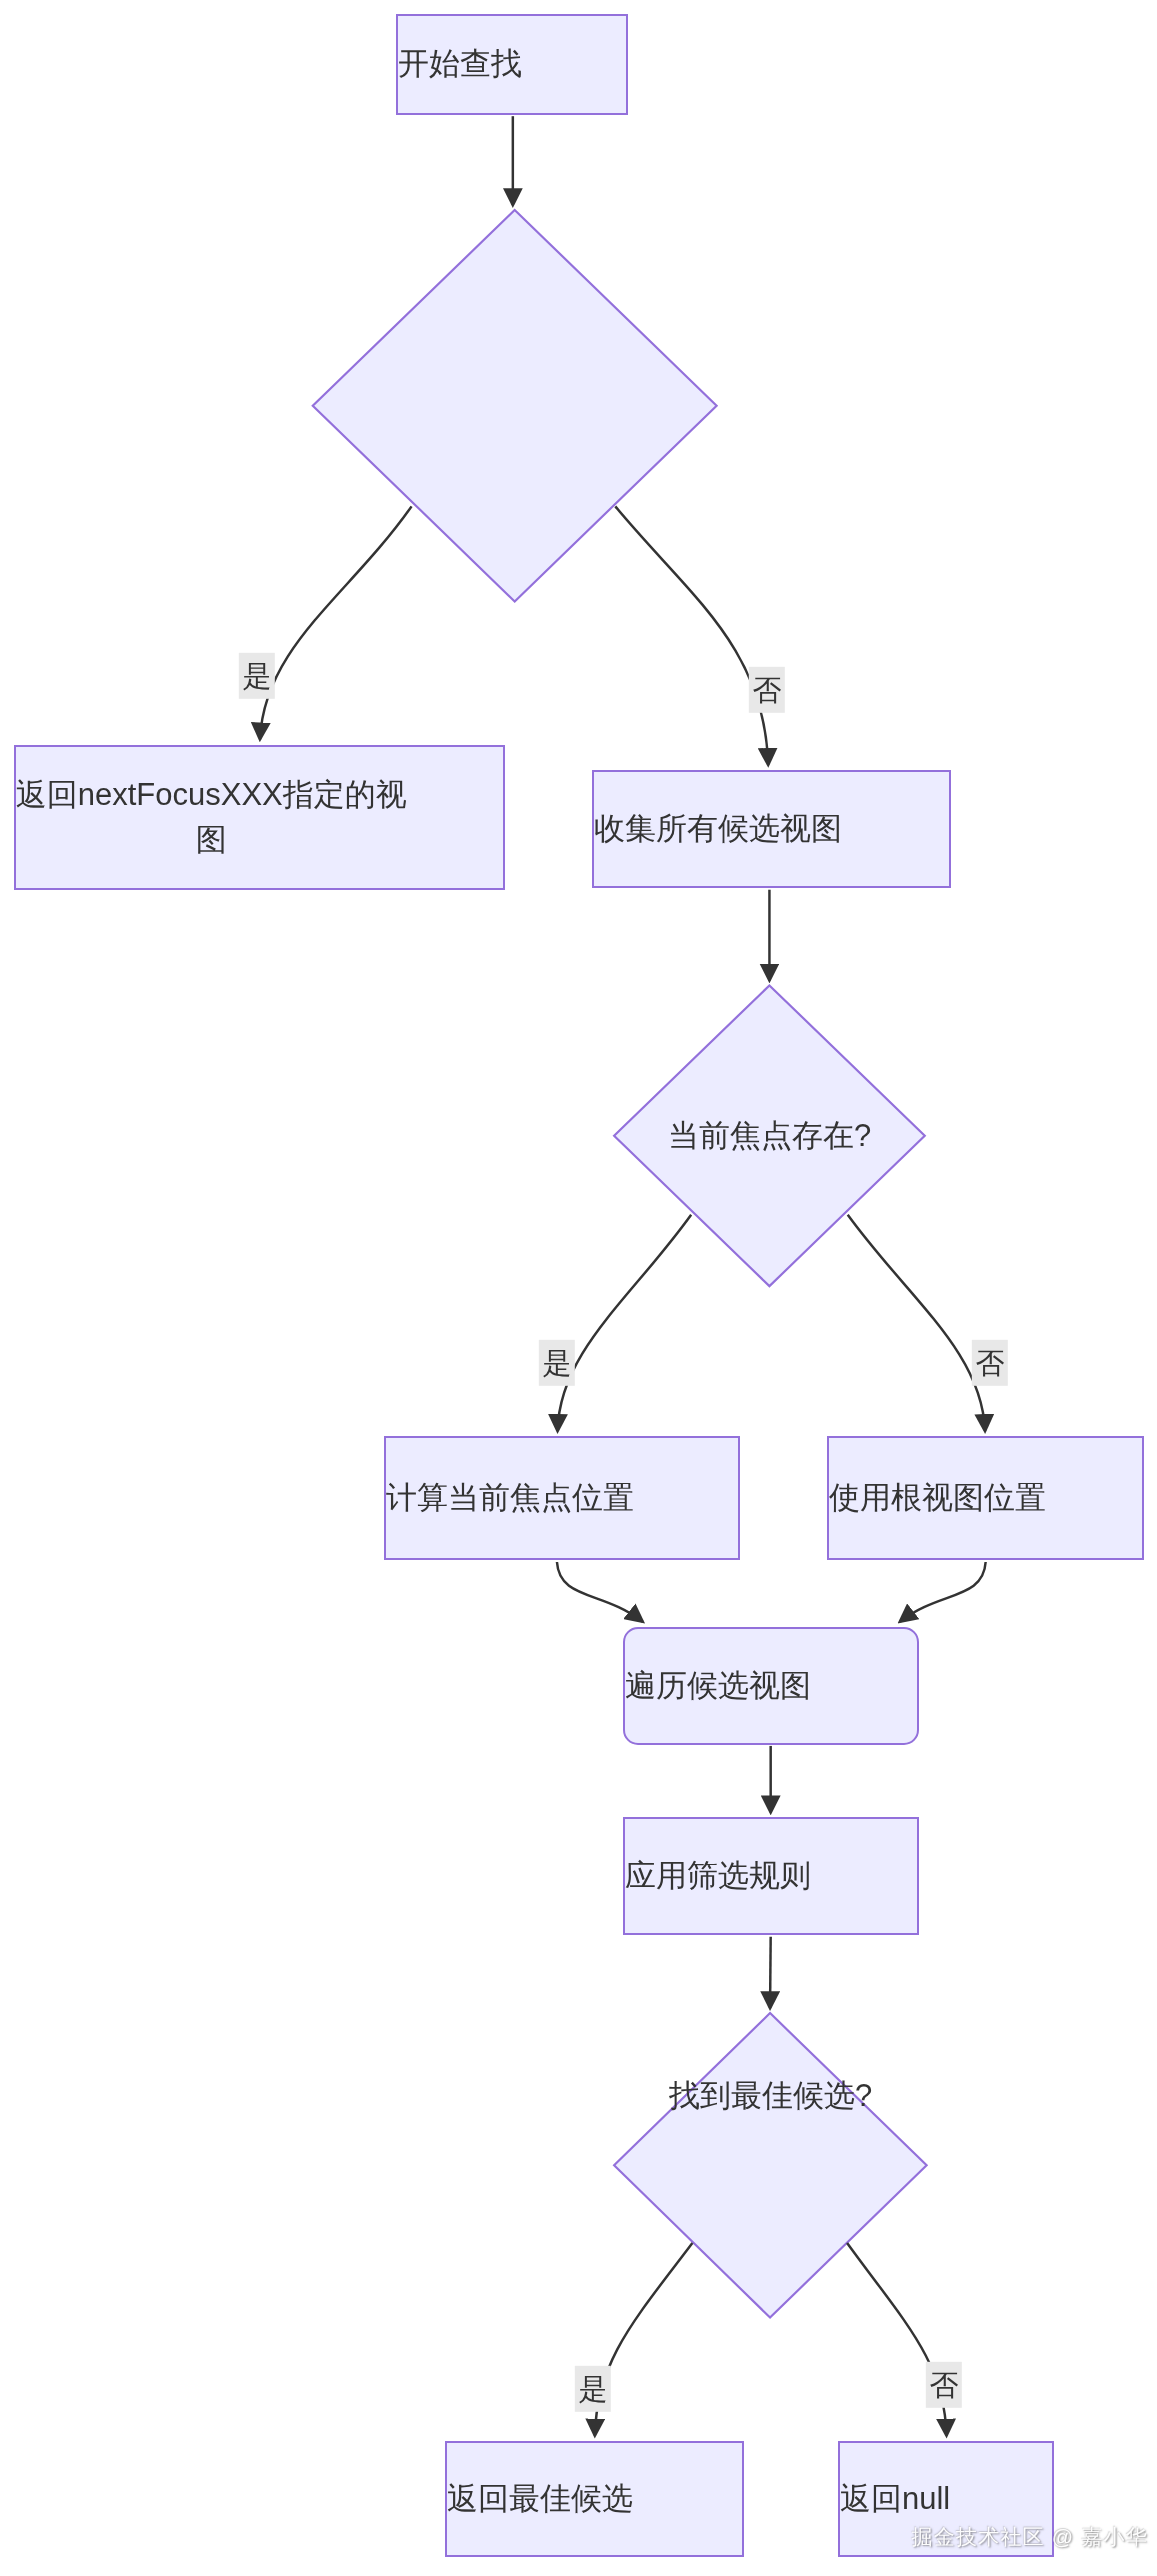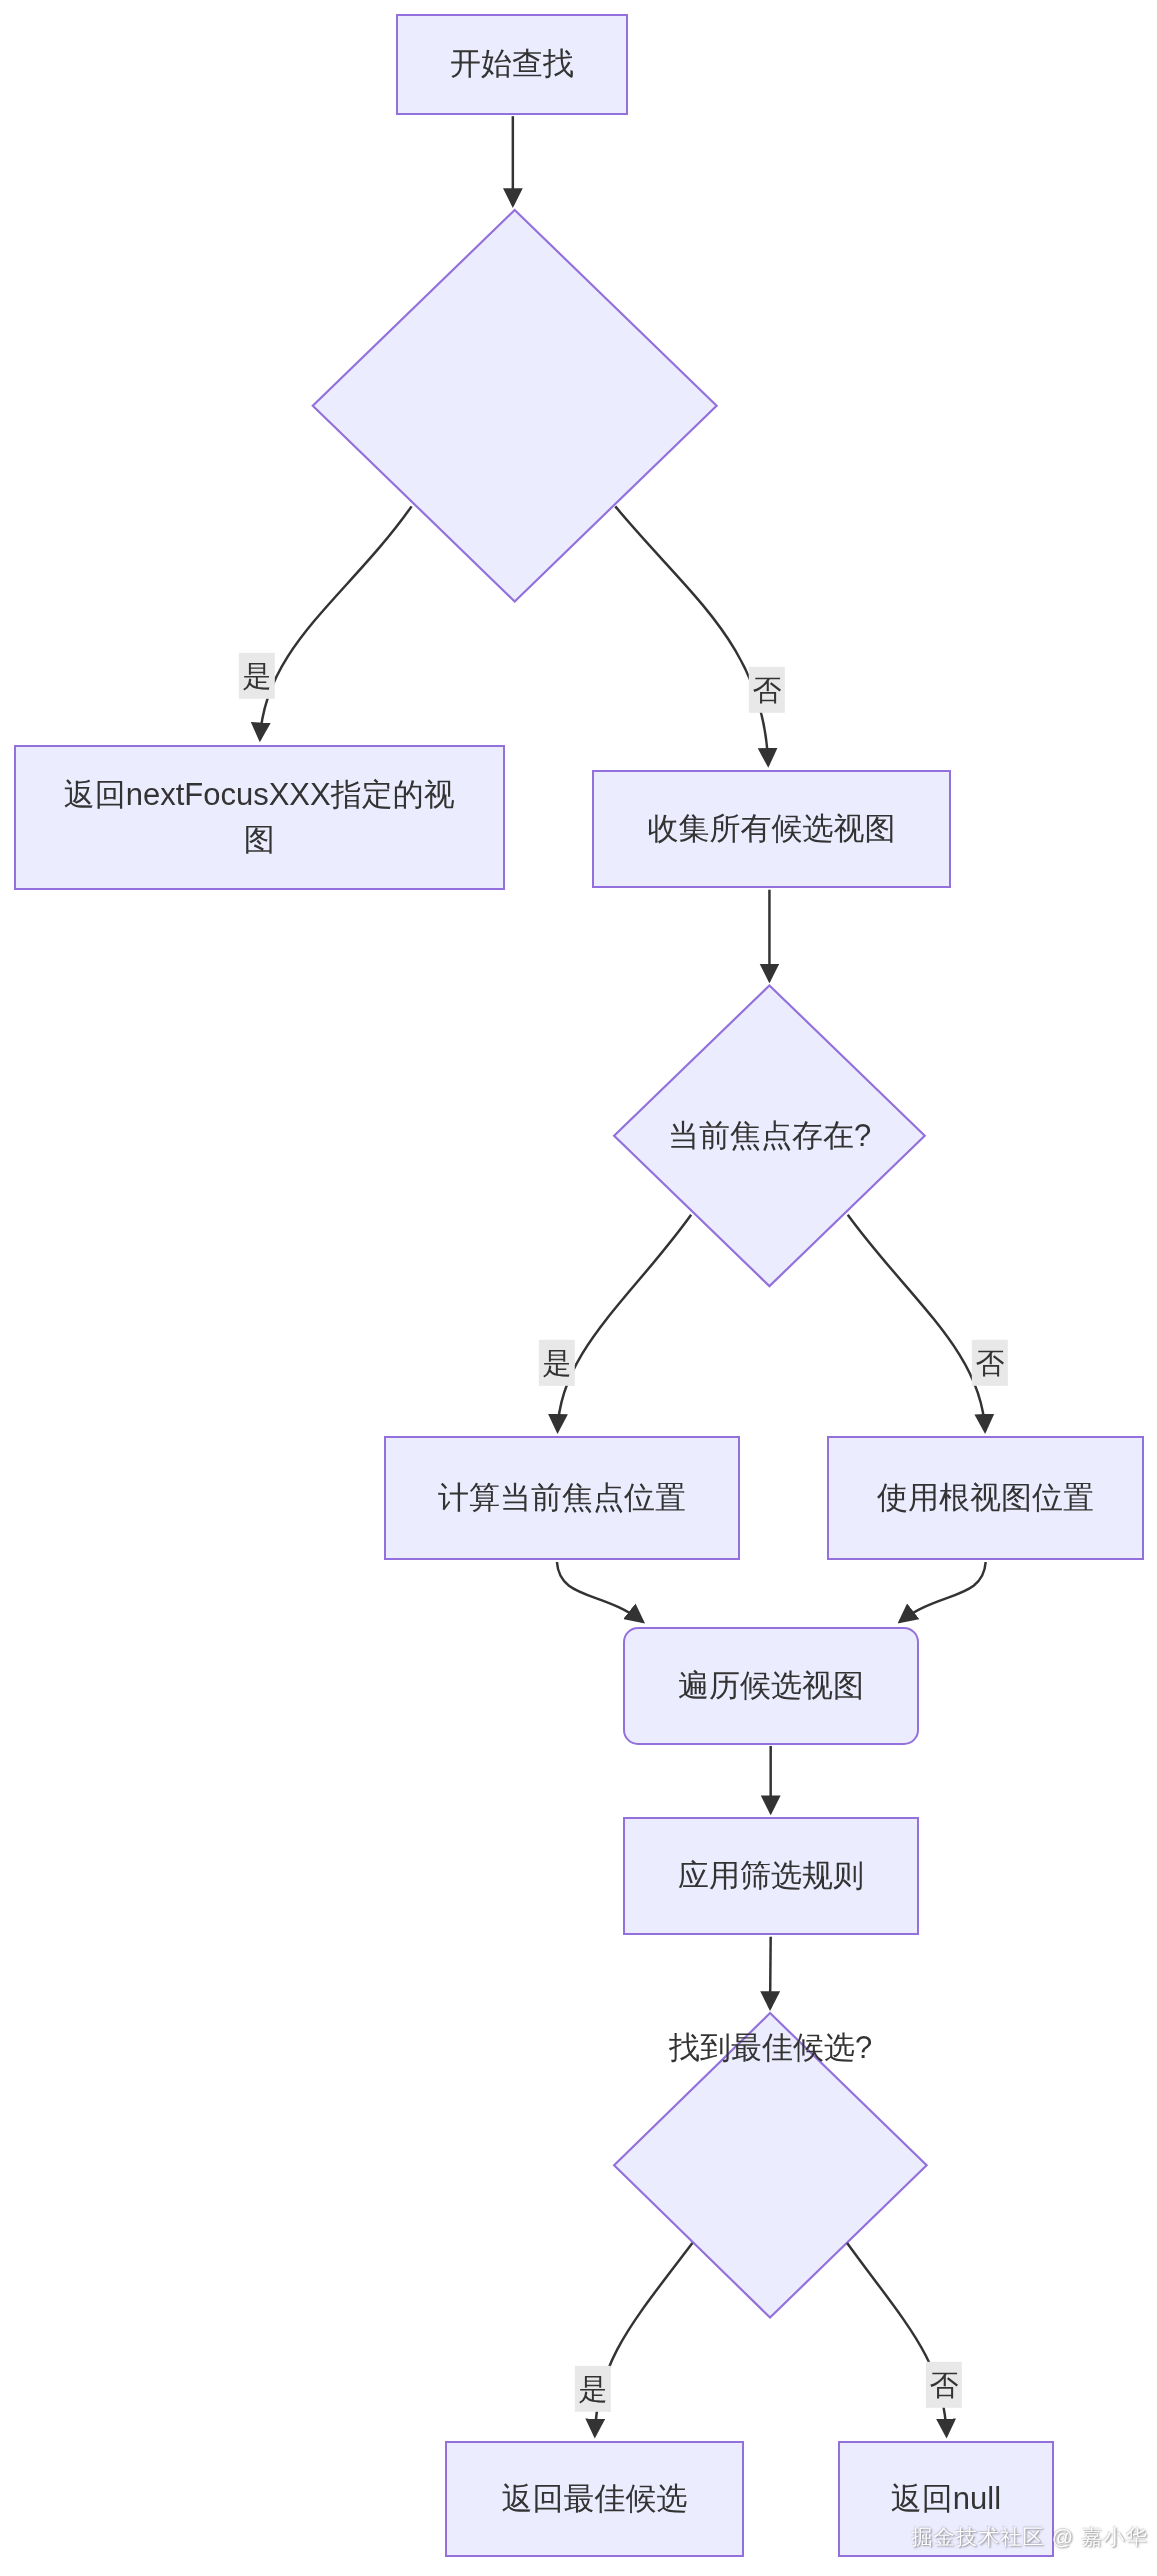--- a/index.html
+++ b/index.html
@@ -20,21 +20,21 @@
     overflow:hidden;
   }
   #edge-layer{position:absolute;left:0;top:0;width:1158px;height:2576px;}
   .edge{fill:none;stroke:var(--edge);stroke-width:4;}
   .diamond{fill:var(--node_fill);stroke:var(--node_border);stroke-width:3.5;}
   .node{
     position:absolute;
     box-sizing:border-box;
     background:var(--node_fill);
     border:2.5px solid var(--node_border);
-    display:flex;align-items:center;justify-content:center;
+    display:flex;align-items:center;
     font-size:31px;line-height:1.45;text-align:center;
     color:var(--text);
   }
   .node .wrap2{display:block;text-align:center;}
   .node .wrap2 span{display:block;}
   .diamond-label{
     position:absolute;
     display:flex;align-items:center;justify-content:center;
     font-size:31px;color:var(--text);text-align:center;
     pointer-events:none;
@@ -125,21 +125,21 @@
 
   <div class="node" style="left:838px;top:2441px;width:216px;height:116px;">
     <span>返回null</span>
   </div>
 
 
   <div class="diamond-label" style="left:614px;top:985px;width:311px;height:301px;">
     <span>当前焦点存在?</span>
   </div>
 
-  <div class="diamond-label" style="left:614px;top:1896px;width:313px;height:304px;">
+  <div class="diamond-label" style="left:614px;top:1944px;width:313px;height:304px;">
     <span>找到最佳候选?</span>
   </div>
 
   <div class="edge-label" style="left:257px;top:676px;">是</div>
   <div class="edge-label" style="left:767px;top:690px;">否</div>
   <div class="edge-label" style="left:557px;top:1363px;">是</div>
   <div class="edge-label" style="left:990px;top:1363px;">否</div>
   <div class="edge-label" style="left:593px;top:2389px;">是</div>
   <div class="edge-label" style="left:944px;top:2385px;">否</div>
 

